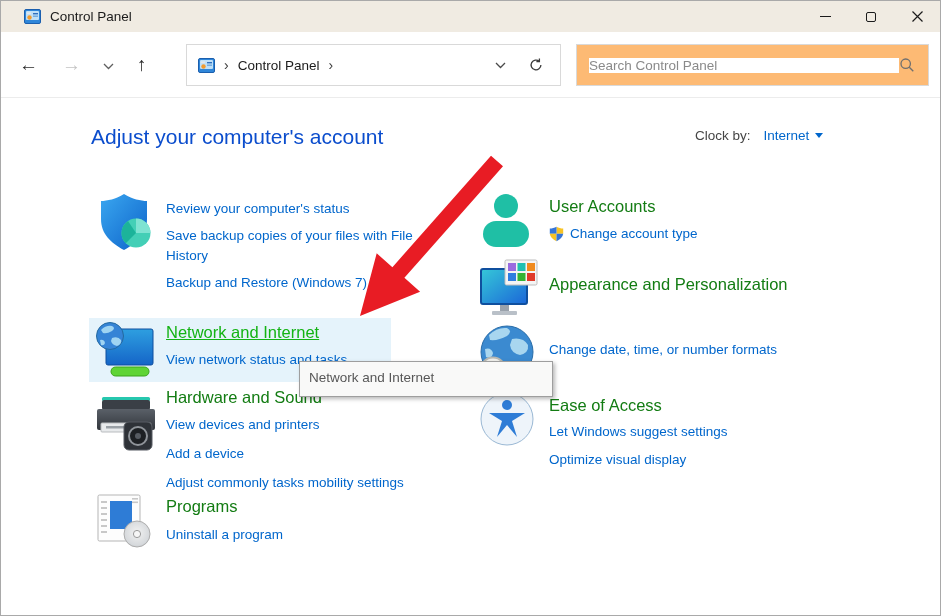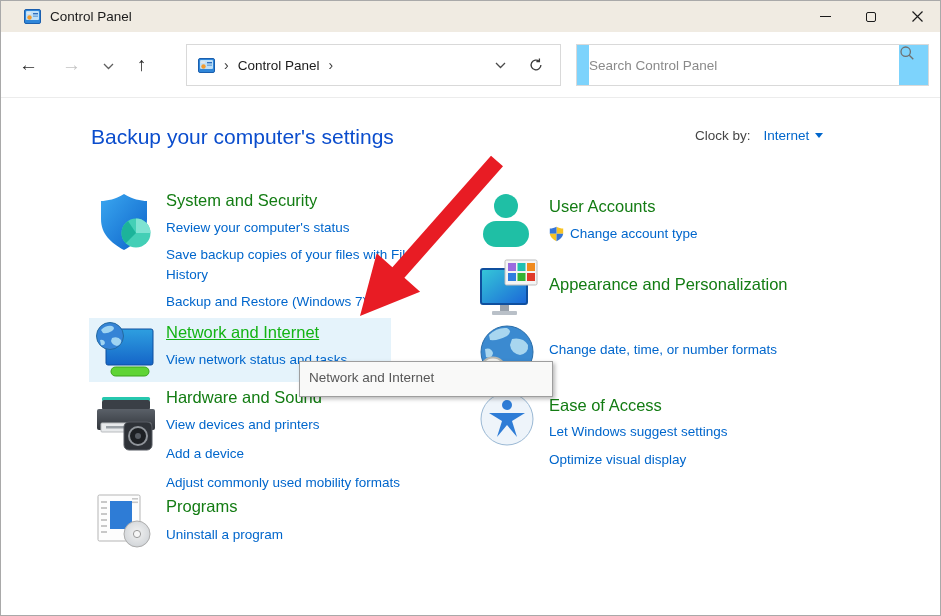--- a/index.html
+++ b/index.html
@@ -33,21 +33,21 @@
     border: 1px solid #d9d9d9; background: #fff; display: flex; align-items: center;
   }
   .addressbar .crumb-icon { margin-left: 11px; width: 17px; height: 15px; }
   .crumb-sep { color: #3c3c3c; font-size: 14px; margin: 0 9px; }
   .crumb-text { font-size: 13.5px; color: #1b1b1b; }
   .addr-right { position: absolute; right: 0; top: 0; height: 40px; display: flex; align-items: center; }
   .addr-chevron { margin-right: 22px; }
   .addr-refresh { margin-right: 16px; }
   .searchbox {
     position: absolute; left: 575px; top: 12px; width: 353px; height: 42px;
-    border: 1px solid #d9d9d9; background: #7dd3fc; display: flex; 
+    border: 1px solid #d9d9d9; background: #fdba74; display: flex; align-items: center;
   }
   .searchbox input {
     border: none; outline: none; flex: 1; margin-left: 12px; font-size: 13.5px;
     font-family: "Liberation Sans", "DejaVu Sans", sans-serif; color: #333;
   }
   .searchbox input::placeholder { color: #8a8a8a; }
   .searchbox .mag { margin-right: 13px; }
   
   .page-heading { position: absolute; left: 90px; top: 124px; font-size: 21px; font-weight: 400; color: #0b4dcd; }
   .view-by { position: absolute; left: 694px; top: 127px; display: flex; align-items: center; font-size: 13.5px; }
@@ -141,21 +141,21 @@
 
     <div class="searchbox">
       <input type="text" placeholder="Search Control Panel" style="">
       <svg class="mag" width="16" height="16" viewBox="0 0 16 16">
         <circle cx="6.7" cy="6.7" r="4.7" fill="none" stroke="#6f6f6f" stroke-width="1.3"></circle>
         <line x1="10.3" y1="10.3" x2="14.3" y2="14.3" stroke="#6f6f6f" stroke-width="1.3"></line>
       </svg>
     </div>
   </div>
 
-  <h1 class="page-heading">Backup your computer's settings</h1>
+  <h1 class="page-heading">Adjust your computer's account</h1>
   <div class="view-by">
     <span class="lbl">Clock by:</span>
     <span class="val">Internet</span>
     <span class="caret-down"></span>
   </div>
 
   <div class="hover-row"></div>
 
   <svg class="cat-icon" style="left:95px; top:190px;" width="58" height="62" viewBox="0 0 58 62">
     <defs>
@@ -259,36 +259,35 @@
     <line x1="14" y1="45" x2="19.5" y2="47" stroke="#555" stroke-width="1.6"></line>
   </svg>
 
   <svg class="cat-icon behind-tooltip" style="left:478px; top:390px;" width="56" height="56" viewBox="0 0 56 56">
     <circle cx="28" cy="28" r="26" fill="#eef4fa" stroke="#9ab8d4"></circle>
     <circle cx="28" cy="14" r="5" fill="#2e7cd6"></circle>
     <path d="M10 22 L46 22 L33 30 L38 46 L28 34 L18 46 L23 30 Z" fill="#2e7cd6"></path>
   </svg>
 
   <div class="cat" style="left:165px; top:190px; width:282px;">
-    <a class="cat-title">System and Security</a>
     <a class="cat-link" style="margin-top:8px;">Review your computer's status</a>
     <a class="cat-link">Save backup copies of your files with File History</a>
     <a class="cat-link">Backup and Restore (Windows 7)</a>
   </div>
 
   <div class="cat" style="left:165px; top:322px; width:282px;">
     <a class="cat-title hovered">Network and Internet</a>
     <a class="cat-link" style="margin-top:8px;">View network status and tasks</a>
   </div>
 
   <div class="cat" style="left:165px; top:387px; width:282px;">
     <a class="cat-title">Hardware and Sound</a>
     <a class="cat-link" style="margin-top:8px;">View devices and printers</a>
     <a class="cat-link" style="margin-top:9px;">Add a device</a>
-    <a class="cat-link" style="margin-top:9px;">Adjust commonly used mobility formats</a>
+    <a class="cat-link" style="margin-top:9px;">Adjust commonly tasks mobility settings</a>
   </div>
 
   <div class="cat" style="left:165px; top:496px; width:282px;">
     <a class="cat-title">Programs</a>
     <a class="cat-link" style="margin-top:9px;">Uninstall a program</a>
   </div>
 
   <div class="cat" style="left:548px; top:274px; width:360px;">
     <a class="cat-title">Appearance and Personalization</a>
   </div>

